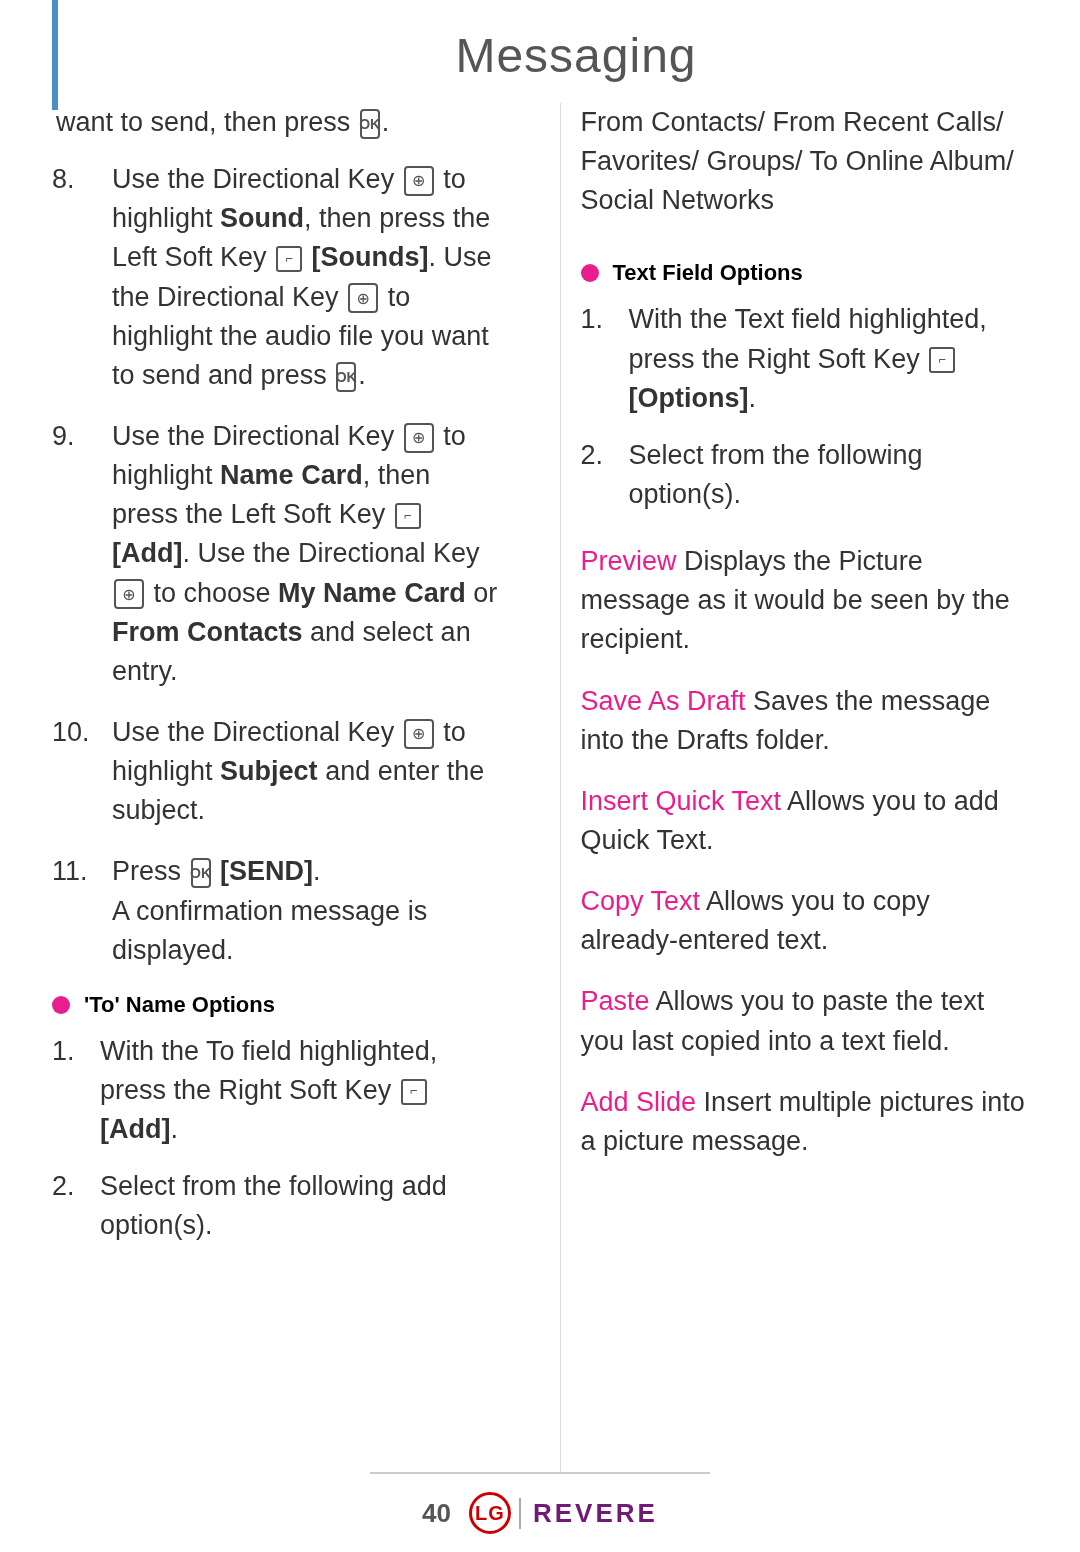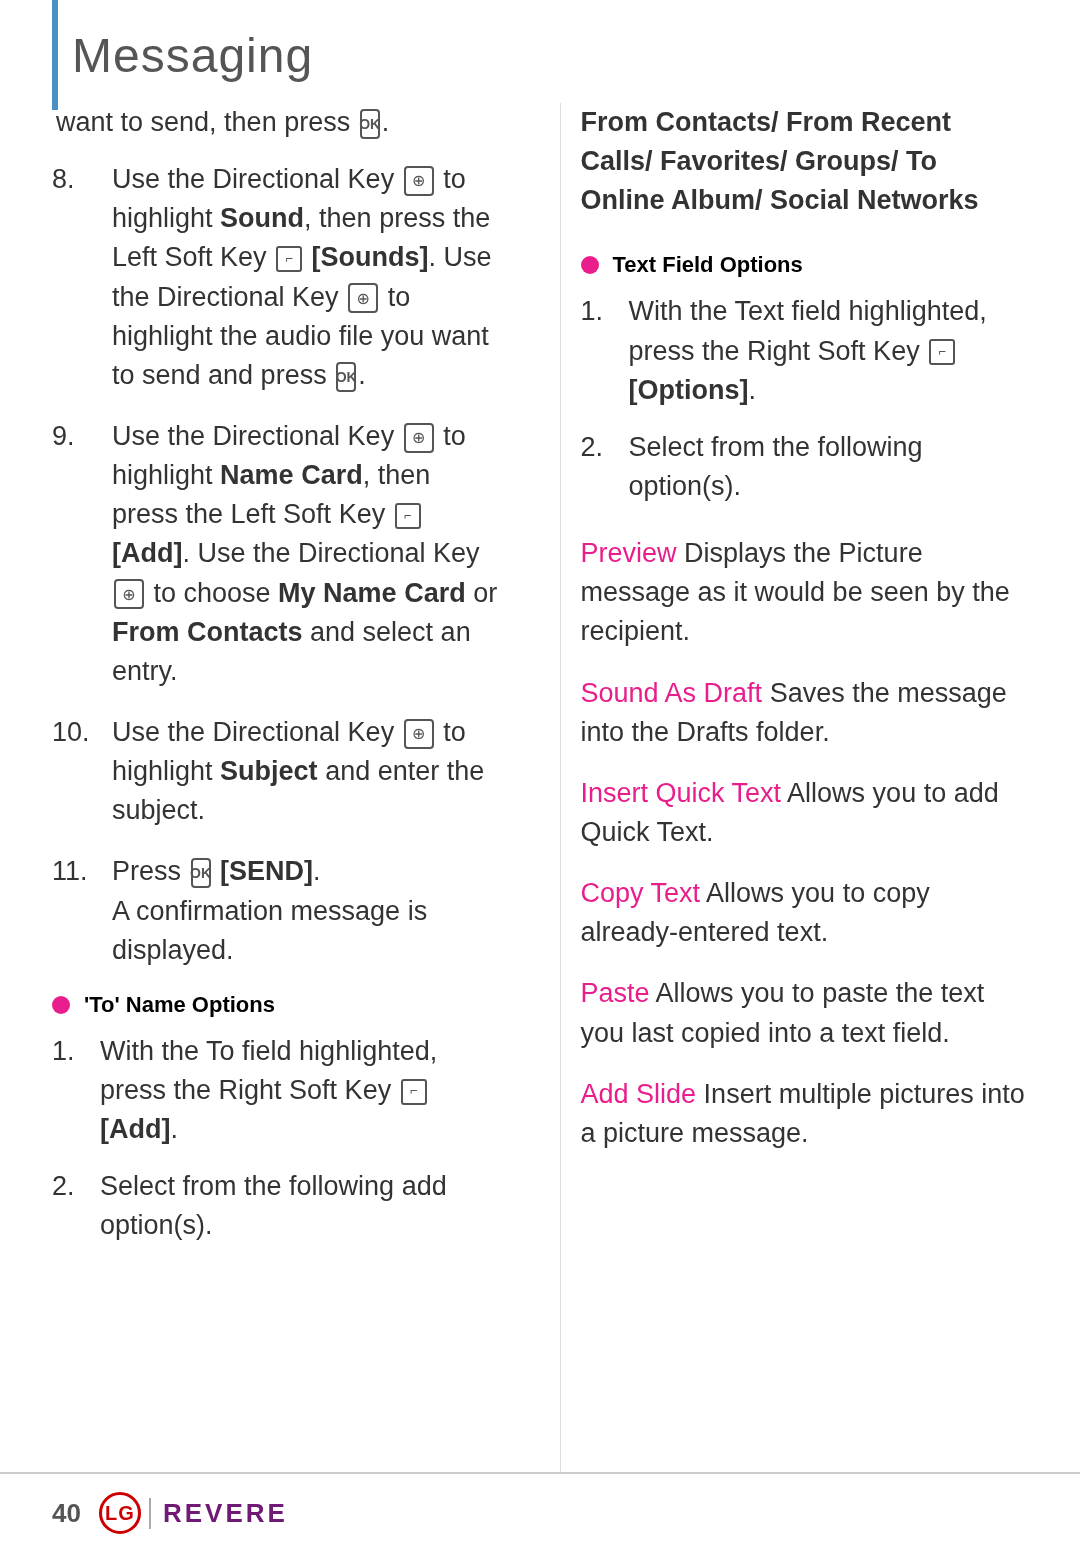--- a/index.html
+++ b/index.html
@@ -12,20 +12,21 @@
       color: #222;
       position: relative;
     }
 
     .page {
       width: 1080px;
       min-height: 1552px;
       position: relative;
       display: flex;
       flex-direction: column;
+      align-items: center;
     }
 
     
     .left-accent {
       position: absolute;
       top: 0;
       left: 52px;
       width: 6px;
       height: 110px;
       background: #4a90c4;
@@ -151,24 +152,24 @@
       height: 18px;
       background: #e91e8c;
       border-radius: 50%;
       margin-right: 14px;
       flex-shrink: 0;
     }
 
     
     .right-header {
       font-size: 27px;
-      font-weight: bold;
+      font-weight: normal;
       color: #333;
       line-height: 1.45;
-      margin-bottom: 32px;
+      margin-bottom: 40px;
     }
 
     
     .pink-link {
       color: #e91e8c;
       font-weight: normal;
     }
 
     
     .option-entry {
@@ -381,21 +382,21 @@
           </li>
         </ul>
       </div>
 
       <div class="option-entry">
         <span class="option-label pink-link">Preview</span>
         <span>  Displays the Picture message as it would be seen by the recipient.</span>
       </div>
 
       <div class="option-entry">
-        <span class="option-label pink-link">Sound As Draft</span>
+        <span class="option-label pink-link">Save As Draft</span>
         <span>  Saves the message into the Drafts folder.</span>
       </div>
 
       <div class="option-entry">
         <span class="option-label pink-link">Insert Quick Text</span>
         <span>  Allows you to add Quick Text.</span>
       </div>
 
       <div class="option-entry">
         <span class="option-label pink-link">Copy Text</span>

